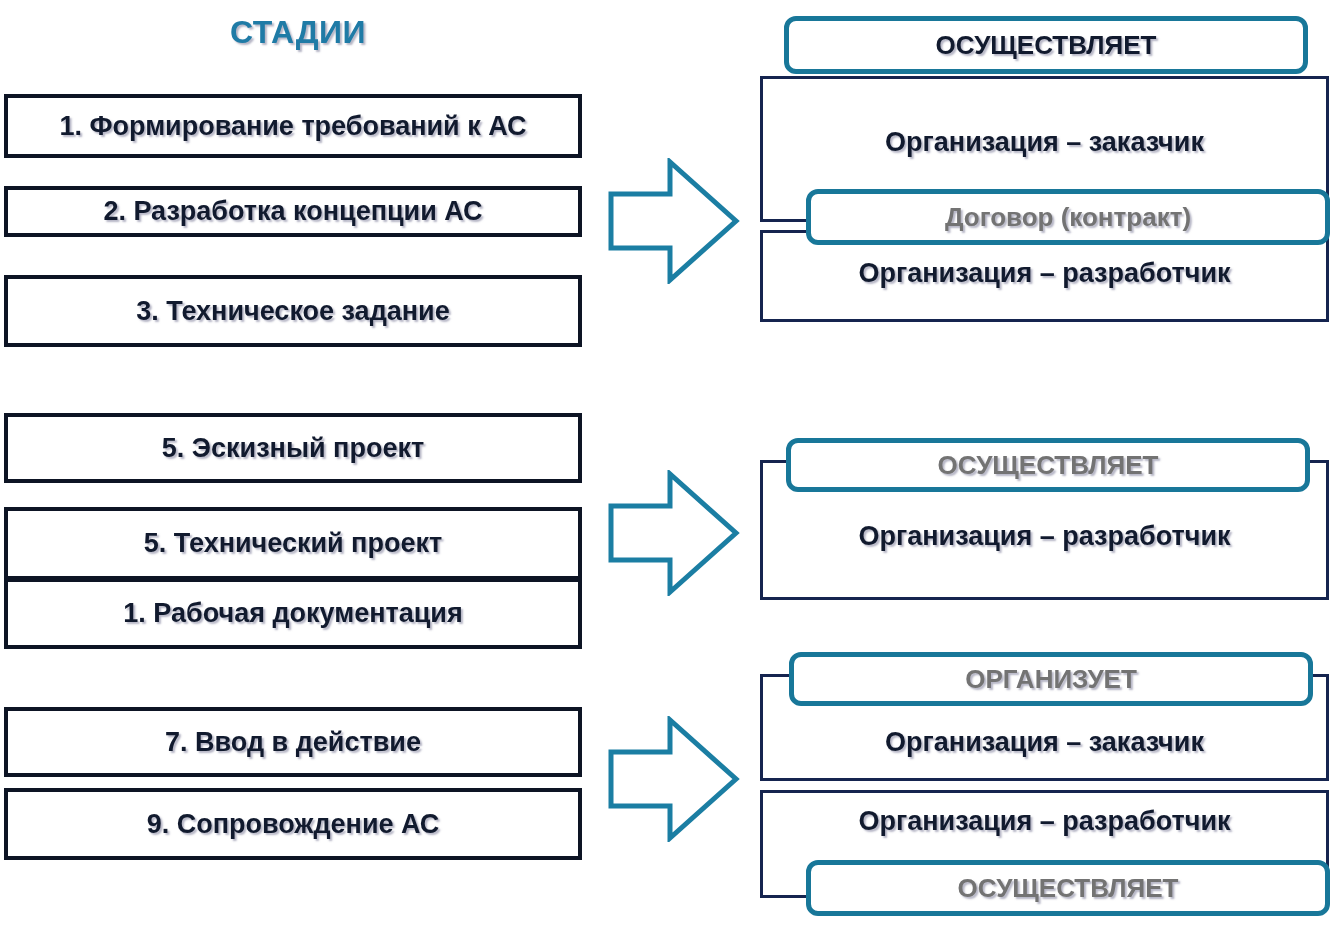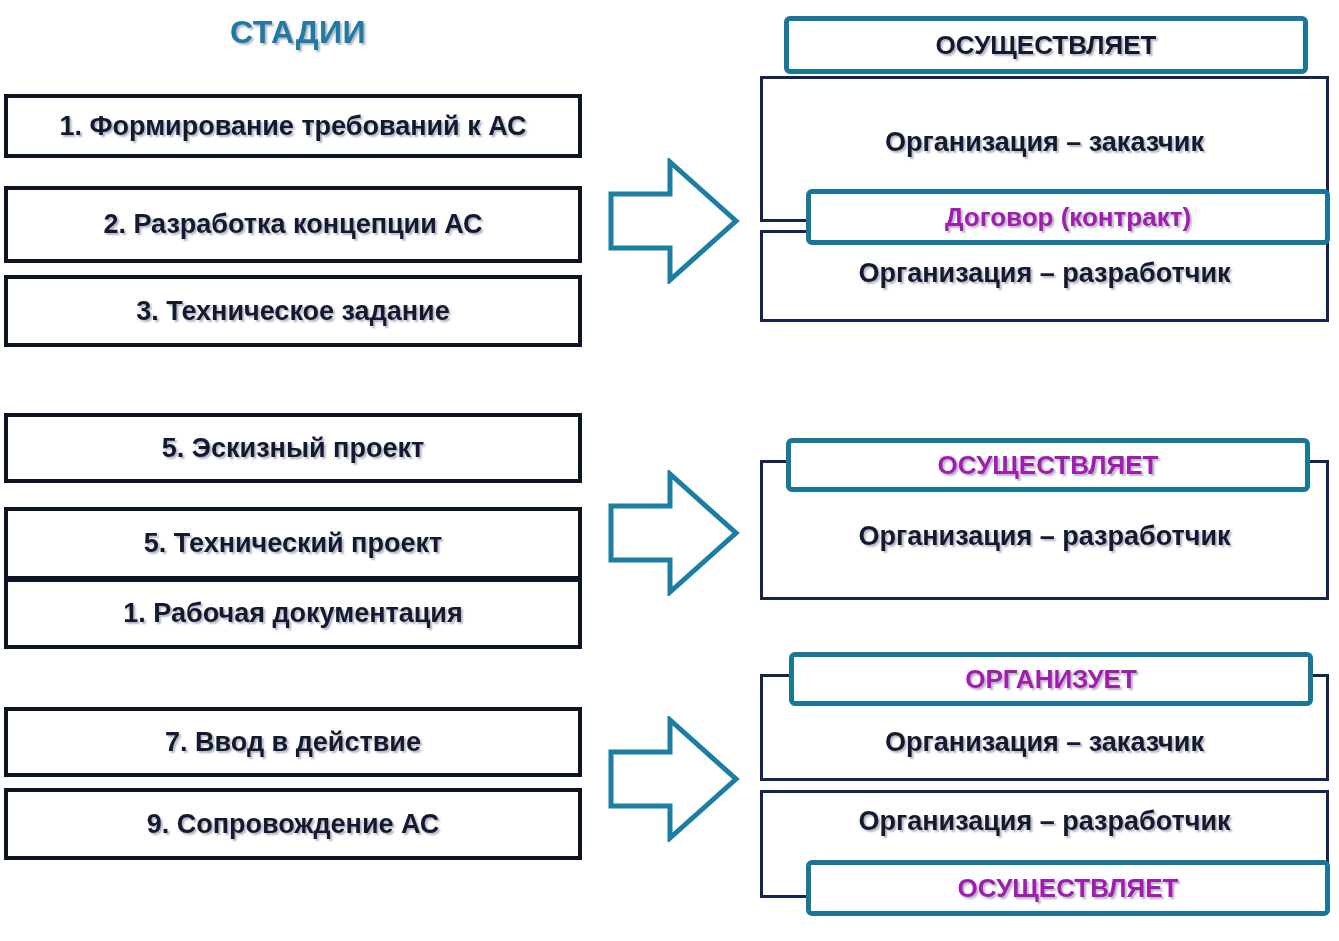--- a/index.html
+++ b/index.html
@@ -70,53 +70,53 @@
     text-shadow: 2px 2px 2px rgba(120,120,150,0.55);
     text-align: center;
     white-space: nowrap;
     z-index: 3;
   }
 
   
   .badge {
     position: absolute;
     border: 5px solid #187799;
-    border-radius: 6px;
+    border-radius: 12px;
     background: #ffffff;
     box-sizing: border-box;
     display: flex;
     align-items: center;
     justify-content: center;
     font-size: 26px;
     font-weight: bold;
     text-shadow: 2px 2px 2px rgba(120,120,150,0.55);
     z-index: 4;
     text-align: center;
   }
   .badge.dark  { color: #111a2e; }
-  .badge.teal  { color: #a21caf; }
+  .badge.teal  { color: #737373; }
 
   
   .arrow {
     position: absolute;
     z-index: 2;
   }
 </style>
 </head>
 <body>
 
 <div class="canvas">
 
   <div class="col-title">СТАДИИ</div>
 
   <div class="stage-box" style="top:94px;  height:64px;">
     <span>1. Формирование требований к АС</span>
   </div>
 
-  <div class="stage-box" style="top:186px; height:77px;">
+  <div class="stage-box" style="top:186px; height:51px;">
     <span>2. Разработка концепции АС</span>
   </div>
 
   <div class="stage-box" style="top:275px; height:72px;">
     <span>3. Техническое задание</span>
   </div>
 
   <div class="stage-box" style="top:413px; height:70px;">
     <span>5. Эскизный проект</span>
   </div>

